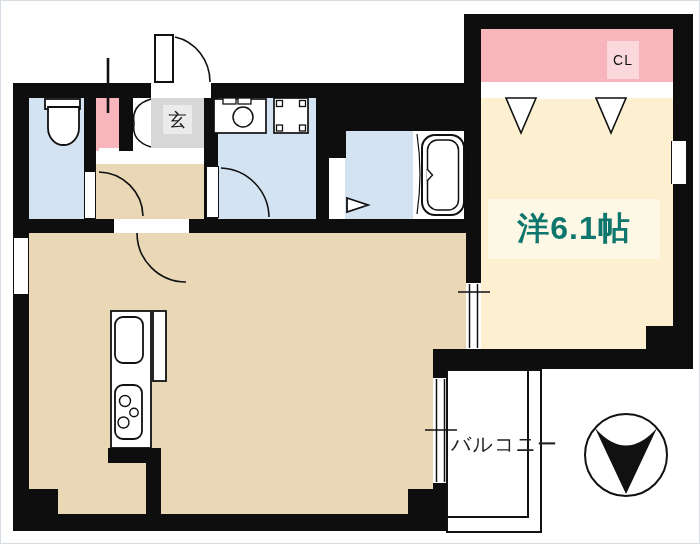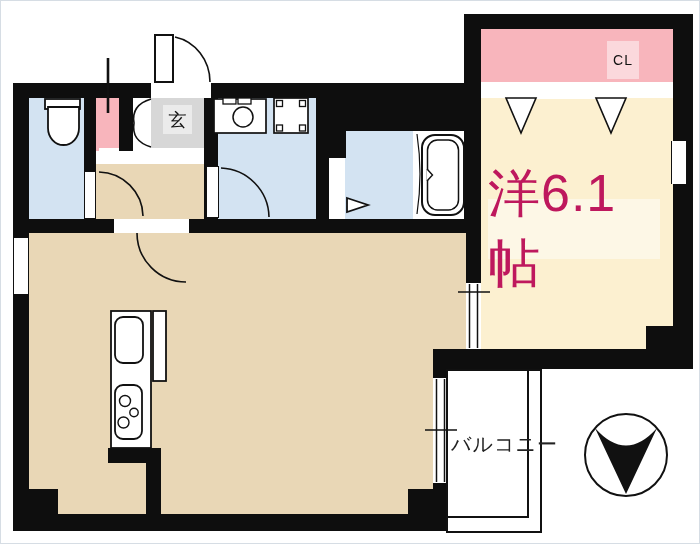--- a/index.html
+++ b/index.html
@@ -15,21 +15,21 @@
   .pink{background:var(--closet-pink,#f8b5bc);}
   .gray{background:var(--genkan-gray,#d7d7d7);}
   .white{background:#fff;}
   .leaf{position:absolute;background:#fff;border:1.5px solid #111;}
   .opening{position:absolute;background:#fff;}
   .win{position:absolute;background:#fff;border-left:1.5px solid #111;border-right:1.5px solid #111;}
   .balrect{position:absolute;border:2px solid #111;background:transparent;}
   svg.overlay{position:absolute;left:0;top:0;pointer-events:none;}
   .lbl{position:absolute;color:#111;white-space:nowrap;}
   .band{position:absolute;display:flex;align-items:center;justify-content:center;}
-  .big{font-size:52px;font-weight:400;letter-spacing:1px;color:#be185d;}
+  .big{font-size:32px;font-weight:700;letter-spacing:1px;color:#0f766e;}
   .small{font-size:20px;color:#222;}
 </style>
 </head>
 <body>
 
 <div id="plan">
 
   <div class="fill blue" style="left:28px;top:97px;width:55px;height:121px;"></div>
   <div class="fill blue" style="left:217px;top:97px;width:98px;height:121px;"></div>
   <div class="fill blue" style="left:344px;top:130px;width:68px;height:88px;"></div>

